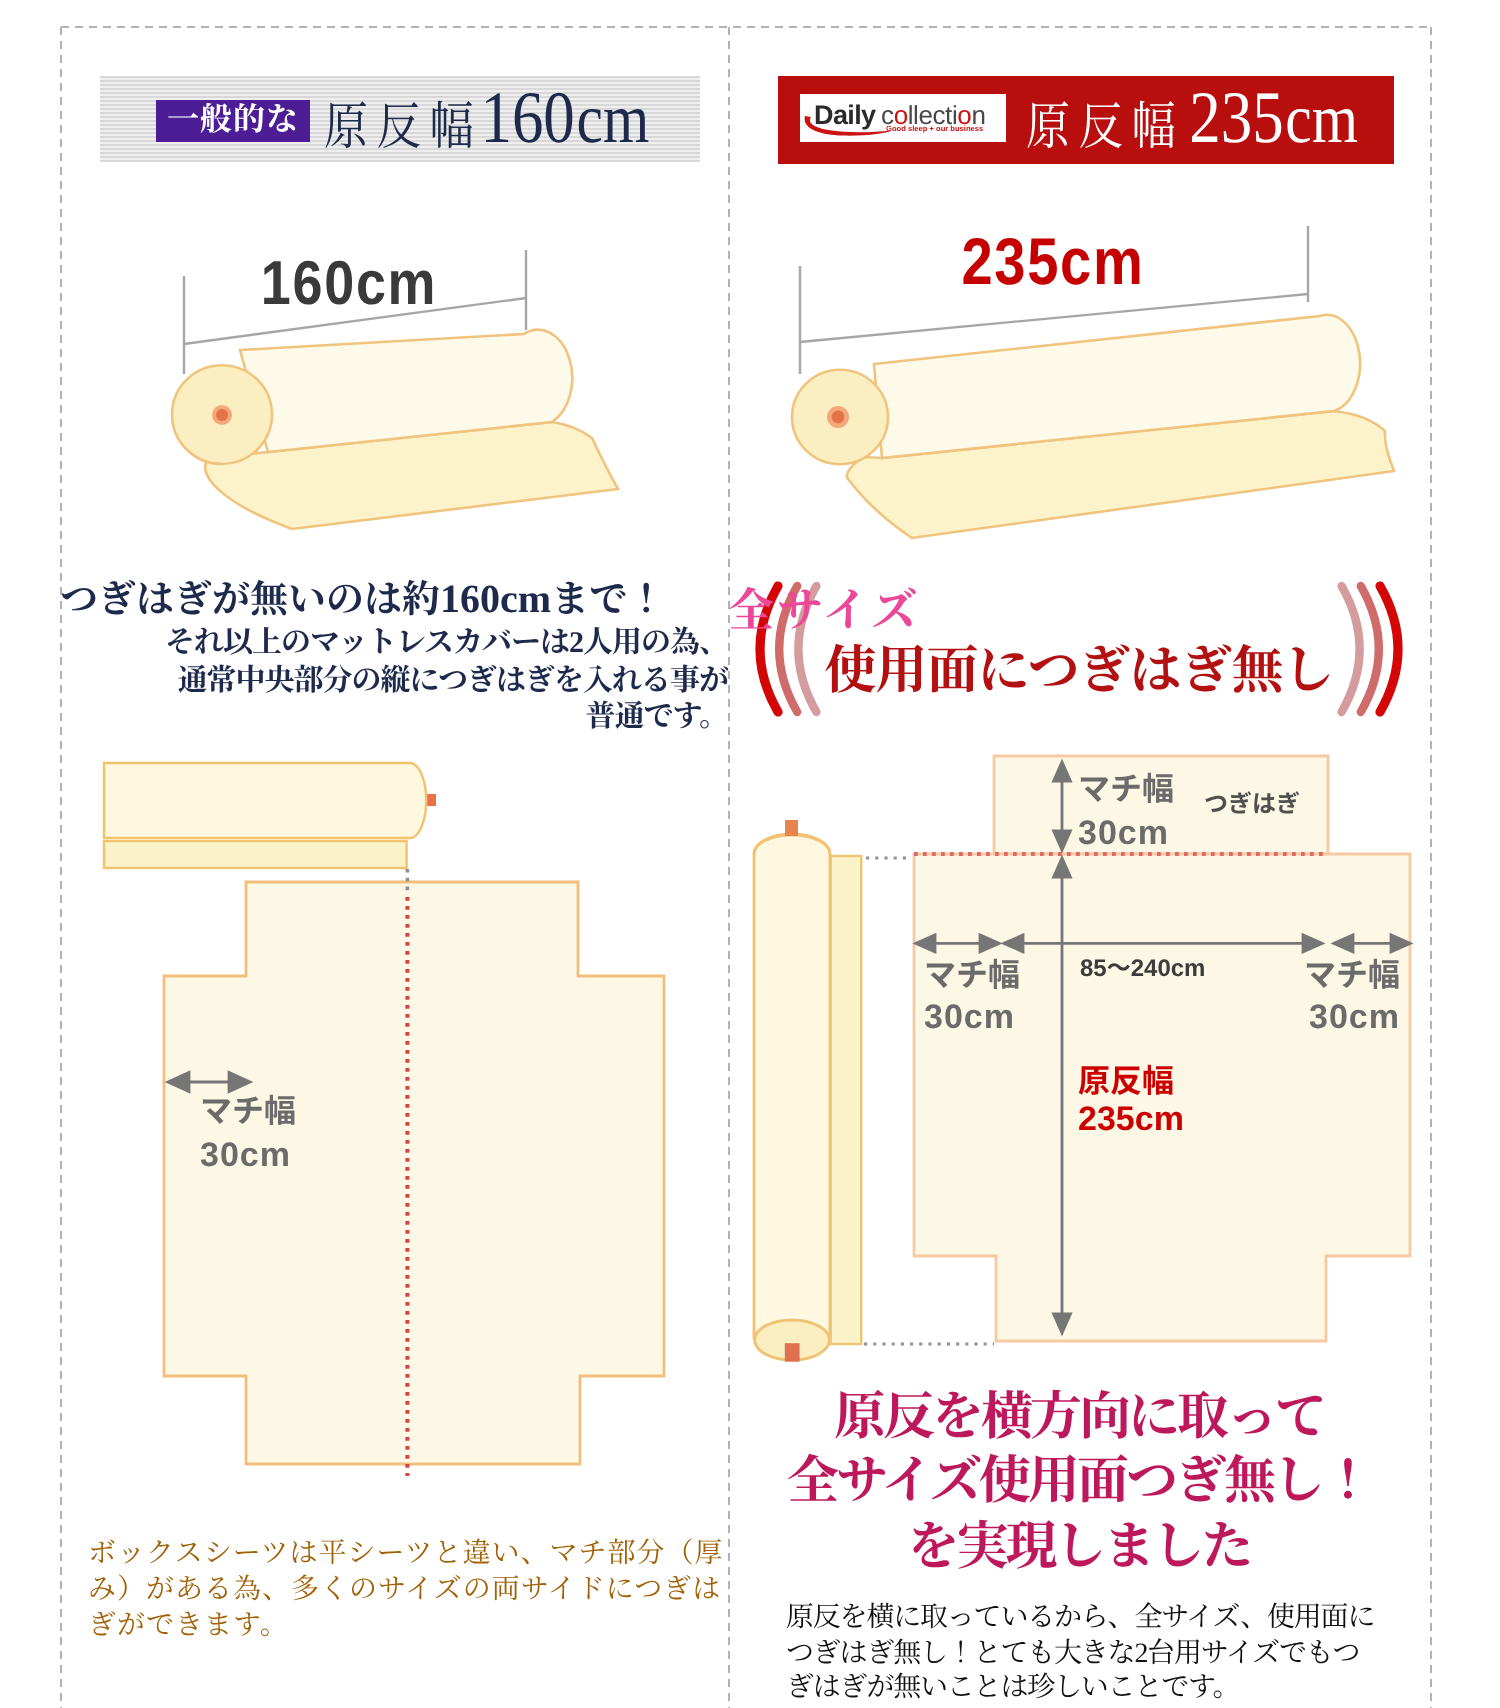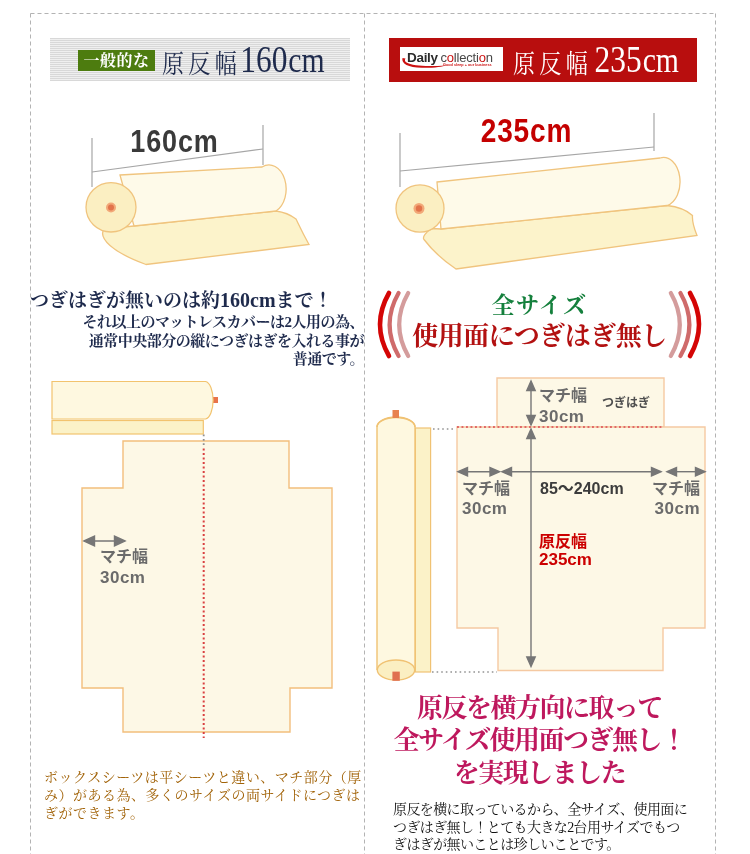--- a/index.html
+++ b/index.html
@@ -92,21 +92,21 @@
 <line x1="506" y1="471.7" x2="657" y2="471.7"></line>
 <path d="M502,471.7 l9.5,-4.2 v8.4 Z"></path>
       <path d="M661,471.7 l-9.5,-4.2 v8.4 Z"></path>
 <line x1="671" y1="471.7" x2="701" y2="471.7"></line>
 <path d="M667,471.7 l9.5,-4.2 v8.4 Z"></path>
       <path d="M705,471.7 l-9.5,-4.2 v8.4 Z"></path>
 </g>
 </svg>
 
 <div class="abs" style="left:50px;top:38px;width:300px;height:43px;background:repeating-linear-gradient(180deg,#d8d8d8 0 1px,#efefef 1px 2px);z-index:2"></div>
-<div class="abs txt" style="left:78px;top:49.5px;width:77px;height:21px;background:#4d7c0f;color:#fff;font-size:16px;font-weight:bold;text-align:center;line-height:21px;letter-spacing:0.5px">一般的な</div>
+<div class="abs txt" style="left:78px;top:49.5px;width:77px;height:21px;background:#4c1d95;color:#fff;font-size:16px;font-weight:bold;text-align:center;line-height:21px;letter-spacing:0.5px">一般的な</div>
 <div class="txt" style="left:162px;top:38px;height:43px;color:#1e2a4c;line-height:43px;transform:scaleX(0.85);transform-origin:left center">
 <span style="font-size:26px;letter-spacing:5px;vertical-align:-1px">原反幅</span><span style="font-size:37px;letter-spacing:0;margin-left:-1px">160</span><span style="font-size:35px;margin-left:1px">cm</span></div>
 
 <div class="abs" style="left:389px;top:38px;width:308px;height:44px;background:#b80e0e;z-index:2"></div>
 <div class="abs" style="left:400px;top:47px;width:103px;height:24px;background:#fff;z-index:3"></div>
 <div class="txt" style="left:513px;top:38px;height:44px;color:#fff;line-height:44px;z-index:3;transform:scaleX(0.85);transform-origin:left center">
 <span style="font-size:26px;letter-spacing:5px;vertical-align:-1px">原反幅</span><span style="font-size:37px;letter-spacing:0;margin-left:3px">235</span><span style="font-size:35px;margin-left:1px">cm</span></div>
 
 <svg class="abs" style="left:400px;top:47px;z-index:4" width="103" height="24" viewBox="0 0 103 24">
 <path d="M 2.5,11 C 1,16.5 8,20.6 22,20.8 C 34,21 43,19.6 46,18.2 C 36,19.3 24,19.5 16,18.3 C 7,17 3.5,14.5 5.5,11.5 Z" fill="#cc1111"></path>
@@ -114,28 +114,28 @@
 <text x="40.5" y="15" font-family="Liberation Sans,sans-serif" font-size="13" letter-spacing="-0.2" fill="#484848">c<tspan fill="#cc1111">o</tspan>llecti<tspan fill="#cc1111">o</tspan>n</text>
 <text x="43" y="18.6" font-family="Liberation Sans,sans-serif" font-size="3.8" font-weight="bold" fill="#cc1111">Good sleep + our business</text>
 </svg>
 
 <div class="txt go" style="left:89px;top:124px;width:171px;text-align:center;font-size:31px;color:#3a3a3a;letter-spacing:1px;transform:scaleX(0.87)">160cm</div>
 <div class="txt go" style="left:400px;top:112px;width:253px;text-align:center;font-size:33px;color:#c40000;letter-spacing:1px;transform:scaleX(0.85)">235cm</div>
 
 <div class="txt" style="left:30px;top:285px;width:334px;text-align:left;font-size:19px;font-weight:bold;color:#1e2a4c;letter-spacing:0">つぎはぎが無いのは約<span style="font-size:20px">160cm</span>まで！</div>
 <div class="txt" style="left:30px;top:313px;width:334px;text-align:right;font-size:15px;font-weight:bold;color:#1e2a4c;line-height:18.7px;letter-spacing:-0.5px">それ以上のマットレスカバーは2人用の為、<br>通常中央部分の縦につぎはぎを入れる事が<br>普通です。</div>
 
-<div class="txt" style="left:364px;top:287px;width:351px;text-align:center;font-size:23px;font-weight:bold;color:#15803d;letter-spacing:1.5px">全サイズ</div>
+<div class="txt" style="left:364px;top:287px;width:351px;text-align:left;font-size:23px;font-weight:bold;color:#ec4899;letter-spacing:1.5px">全サイズ</div>
 <div class="txt" style="left:364px;top:314.5px;width:351px;text-align:center;font-size:26px;font-weight:bold;color:#b31111;letter-spacing:-0.5px">使用面につぎはぎ無し</div>
 
 <div class="txt go" style="left:100px;top:546px;font-size:16px;color:#6b6b6b;line-height:21px">マチ幅<br><span style="font-size:17px;letter-spacing:0.5px">30cm</span></div>
 
 <div class="txt go" style="left:539px;top:385px;font-size:16px;color:#6b6b6b;line-height:21px">マチ幅<br><span style="font-size:17px;letter-spacing:0.5px">30cm</span></div>
 <div class="txt go" style="left:602px;top:393px;font-size:12px;color:#4f4f4f;letter-spacing:0">つぎはぎ</div>
 <div class="txt go" style="left:462px;top:479px;font-size:16px;color:#6b6b6b;line-height:19.5px">マチ幅<br><span style="font-size:17px;letter-spacing:0.5px">30cm</span></div>
 <div class="txt go" style="left:652px;top:479px;font-size:16px;color:#6b6b6b;line-height:19.5px;text-align:right;width:48px">マチ幅<br><span style="font-size:17px;letter-spacing:0.5px">30cm</span></div>
-<div class="txt go" style="left:540px;top:475px;font-size:16px;color:#3c3c3c">85〜240cm</div>
+<div class="txt go" style="left:540px;top:475px;font-size:12px;color:#3c3c3c">85〜240cm</div>
 <div class="txt go" style="left:539px;top:533px;font-size:16px;color:#cc0000;line-height:18px">原反幅<br><span style="font-size:17px">235cm</span></div>
 
 <div class="txt" style="left:364px;top:692.5px;width:351px;text-align:center;font-size:26px;font-weight:bold;color:#be185d;line-height:32.5px;letter-spacing:-1.5px">原反を横方向に取って<br>全サイズ使用面つぎ無し！<br>を実現しました</div>
 
 <div class="txt" style="left:44px;top:769px;font-size:14px;color:#a16207;line-height:18px;letter-spacing:0.5px;white-space:normal;width:324px">ボックスシーツは平シーツと違い、マチ部分（厚み）がある為、多くのサイズの両サイドにつぎはぎができます。</div>
 <div class="txt" style="left:393px;top:801px;font-size:14px;color:#111;line-height:17.5px;letter-spacing:-0.6px;white-space:normal;width:295px">原反を横に取っているから、全サイズ、使用面につぎはぎ無し！とても大きな2台用サイズでもつぎはぎが無いことは珍しいことです。</div>
 
 </body></html>

